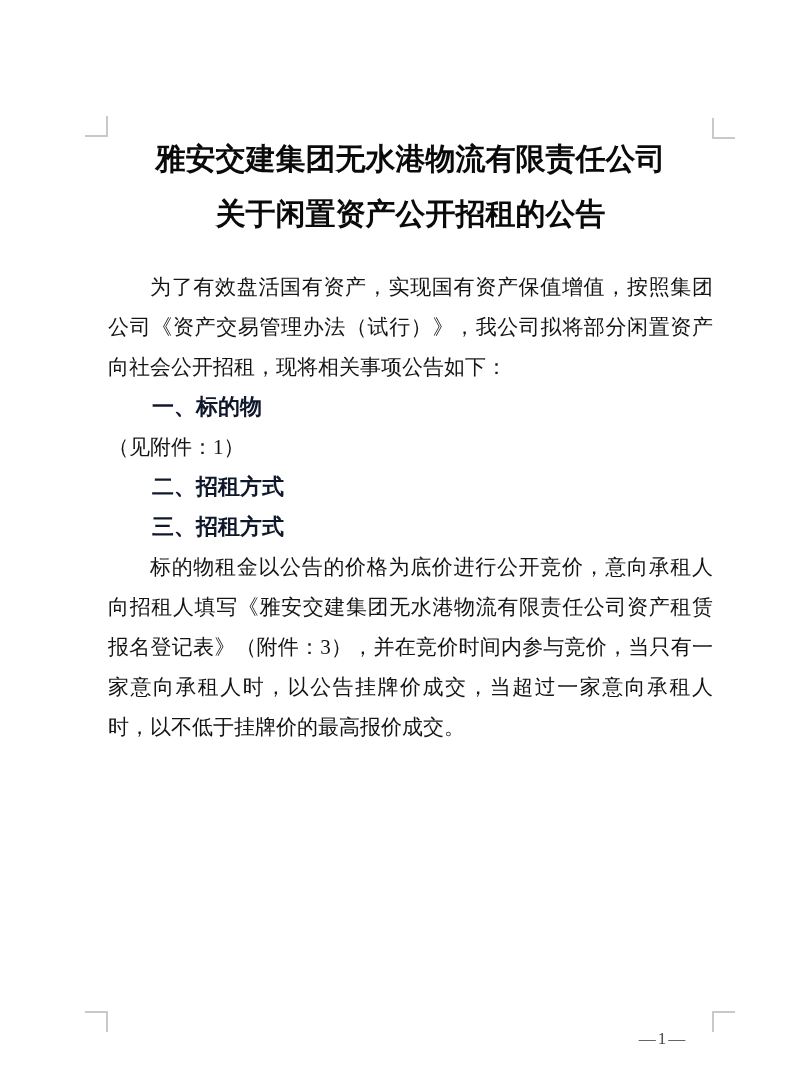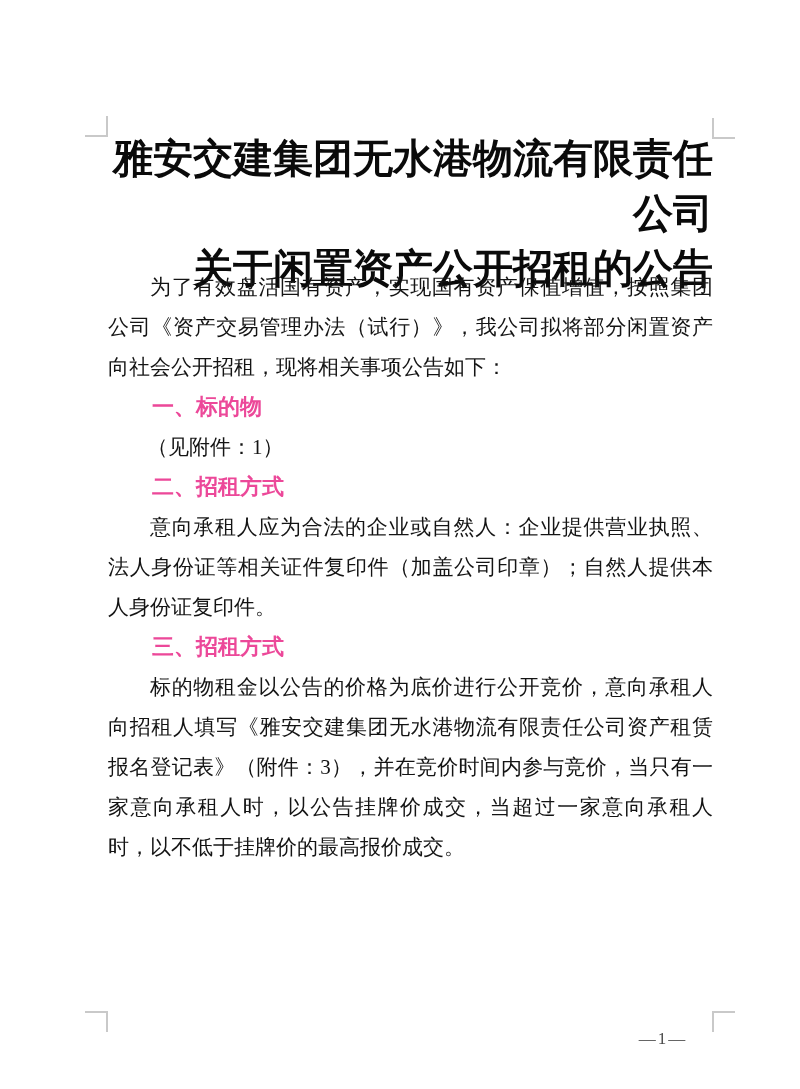--- a/index.html
+++ b/index.html
@@ -18,49 +18,49 @@
   .crop.tl { left: 85px;  top: 116px;  border-right: 2px solid #c9c9c9; border-bottom: 2px solid #c9c9c9; }
   .crop.tr { left: 712px; top: 118px;  border-left: 2px solid #c9c9c9;  border-bottom: 2px solid #c9c9c9; }
   .crop.bl { left: 85px;  top: 1011px; border-right: 2px solid #c9c9c9; border-top: 2px solid #c9c9c9; }
   .crop.br { left: 712px; top: 1011px; border-left: 2px solid #c9c9c9;  border-top: 2px solid #c9c9c9; }
   
   .doc-title {
     position: absolute;
     left: 108px;
     top: 131px;
     width: 605px;
-    text-align: right;
+    text-align: center;
     font-family: "Liberation Sans", "DejaVu Sans", sans-serif;
     font-weight: 900;
-    font-size: 40px;
+    font-size: 30px;
     line-height: 55px;
     color: #0a0a0a;
     letter-spacing: 0px;
   }
   .doc-title .tline { display: block; }
   
   .doc-body {
     position: absolute;
     left: 108px;
     top: 267px;
     width: 605px;
     font-size: 21px;
     line-height: 40px;
     text-align: justify;
     text-align-last: left;
     color: #141414;
   }
   .para { text-indent: 2em; }
-  .para.no-indent { text-indent: 0; margin-left: 39px; }
+  .para.no-indent { text-indent: 0; }
   .sec-heading {
     font-family: "Liberation Sans", "DejaVu Sans", sans-serif;
     font-weight: 700;
     font-size: 22px;
     text-indent: 2em;
-    color: #ec4899;
+    color: #0f172a;
   }
   
   .page-num {
     position: absolute;
     left: 613px;
     top: 1029px;
     width: 100px;
     text-align: center;
     font-size: 17px;
     letter-spacing: 2px;
@@ -83,21 +83,20 @@
     <span class="tline">关于闲置资产公开招租的公告</span>
   </h1>
 
   <div class="doc-body">
     <p class="para">为了有效盘活国有资产，实现国有资产保值增值，按照集团公司《资产交易管理办法（试行）》，我公司拟将部分闲置资产向社会公开招租，现将相关事项公告如下：</p>
 
     <p class="sec-heading">一、标的物</p>
     <p class="para no-indent">（见附件：1）</p>
 
     <p class="sec-heading">二、招租方式</p>
-    <p class="para">意向承租人应为合法的企业或自然人：企业提供营业执照、法人身份证等相关证件复印件（加盖公司印章）；自然人提供本人身份证复印件。</p>
 
     <p class="sec-heading">三、招租方式</p>
     <p class="para">标的物租金以公告的价格为底价进行公开竞价，意向承租人向招租人填写《雅安交建集团无水港物流有限责任公司资产租赁报名登记表》（附件：3），并在竞价时间内参与竞价，当只有一家意向承租人时，以公告挂牌价成交，当超过一家意向承租人时，以不低于挂牌价的最高报价成交。</p>
 
   </div>
 
   <div class="page-num">—1—</div>
 
 </div>
 

